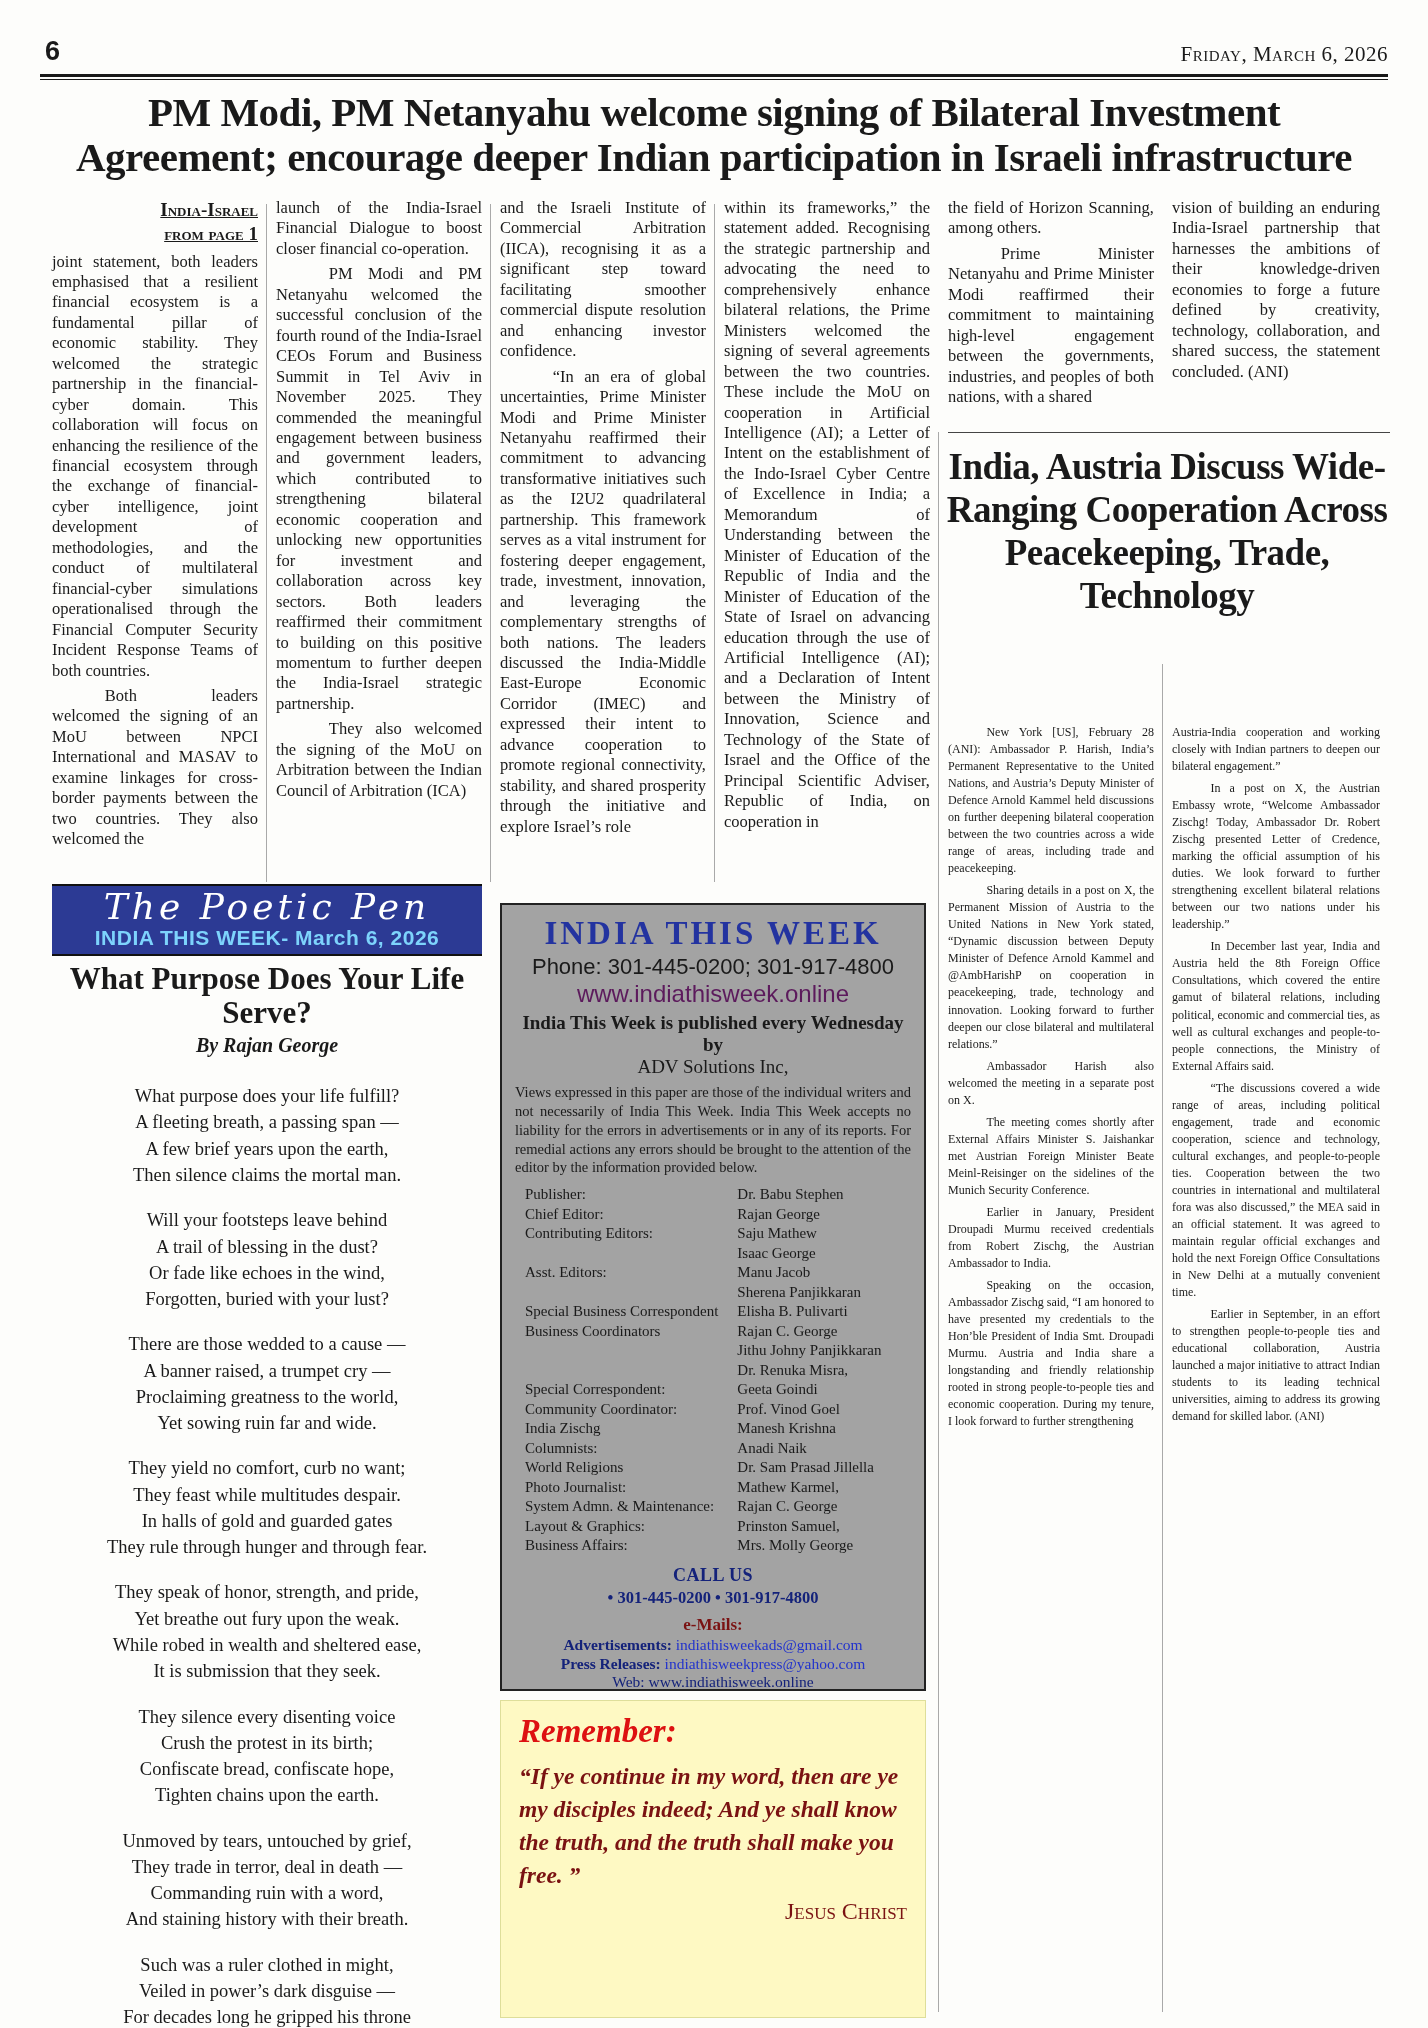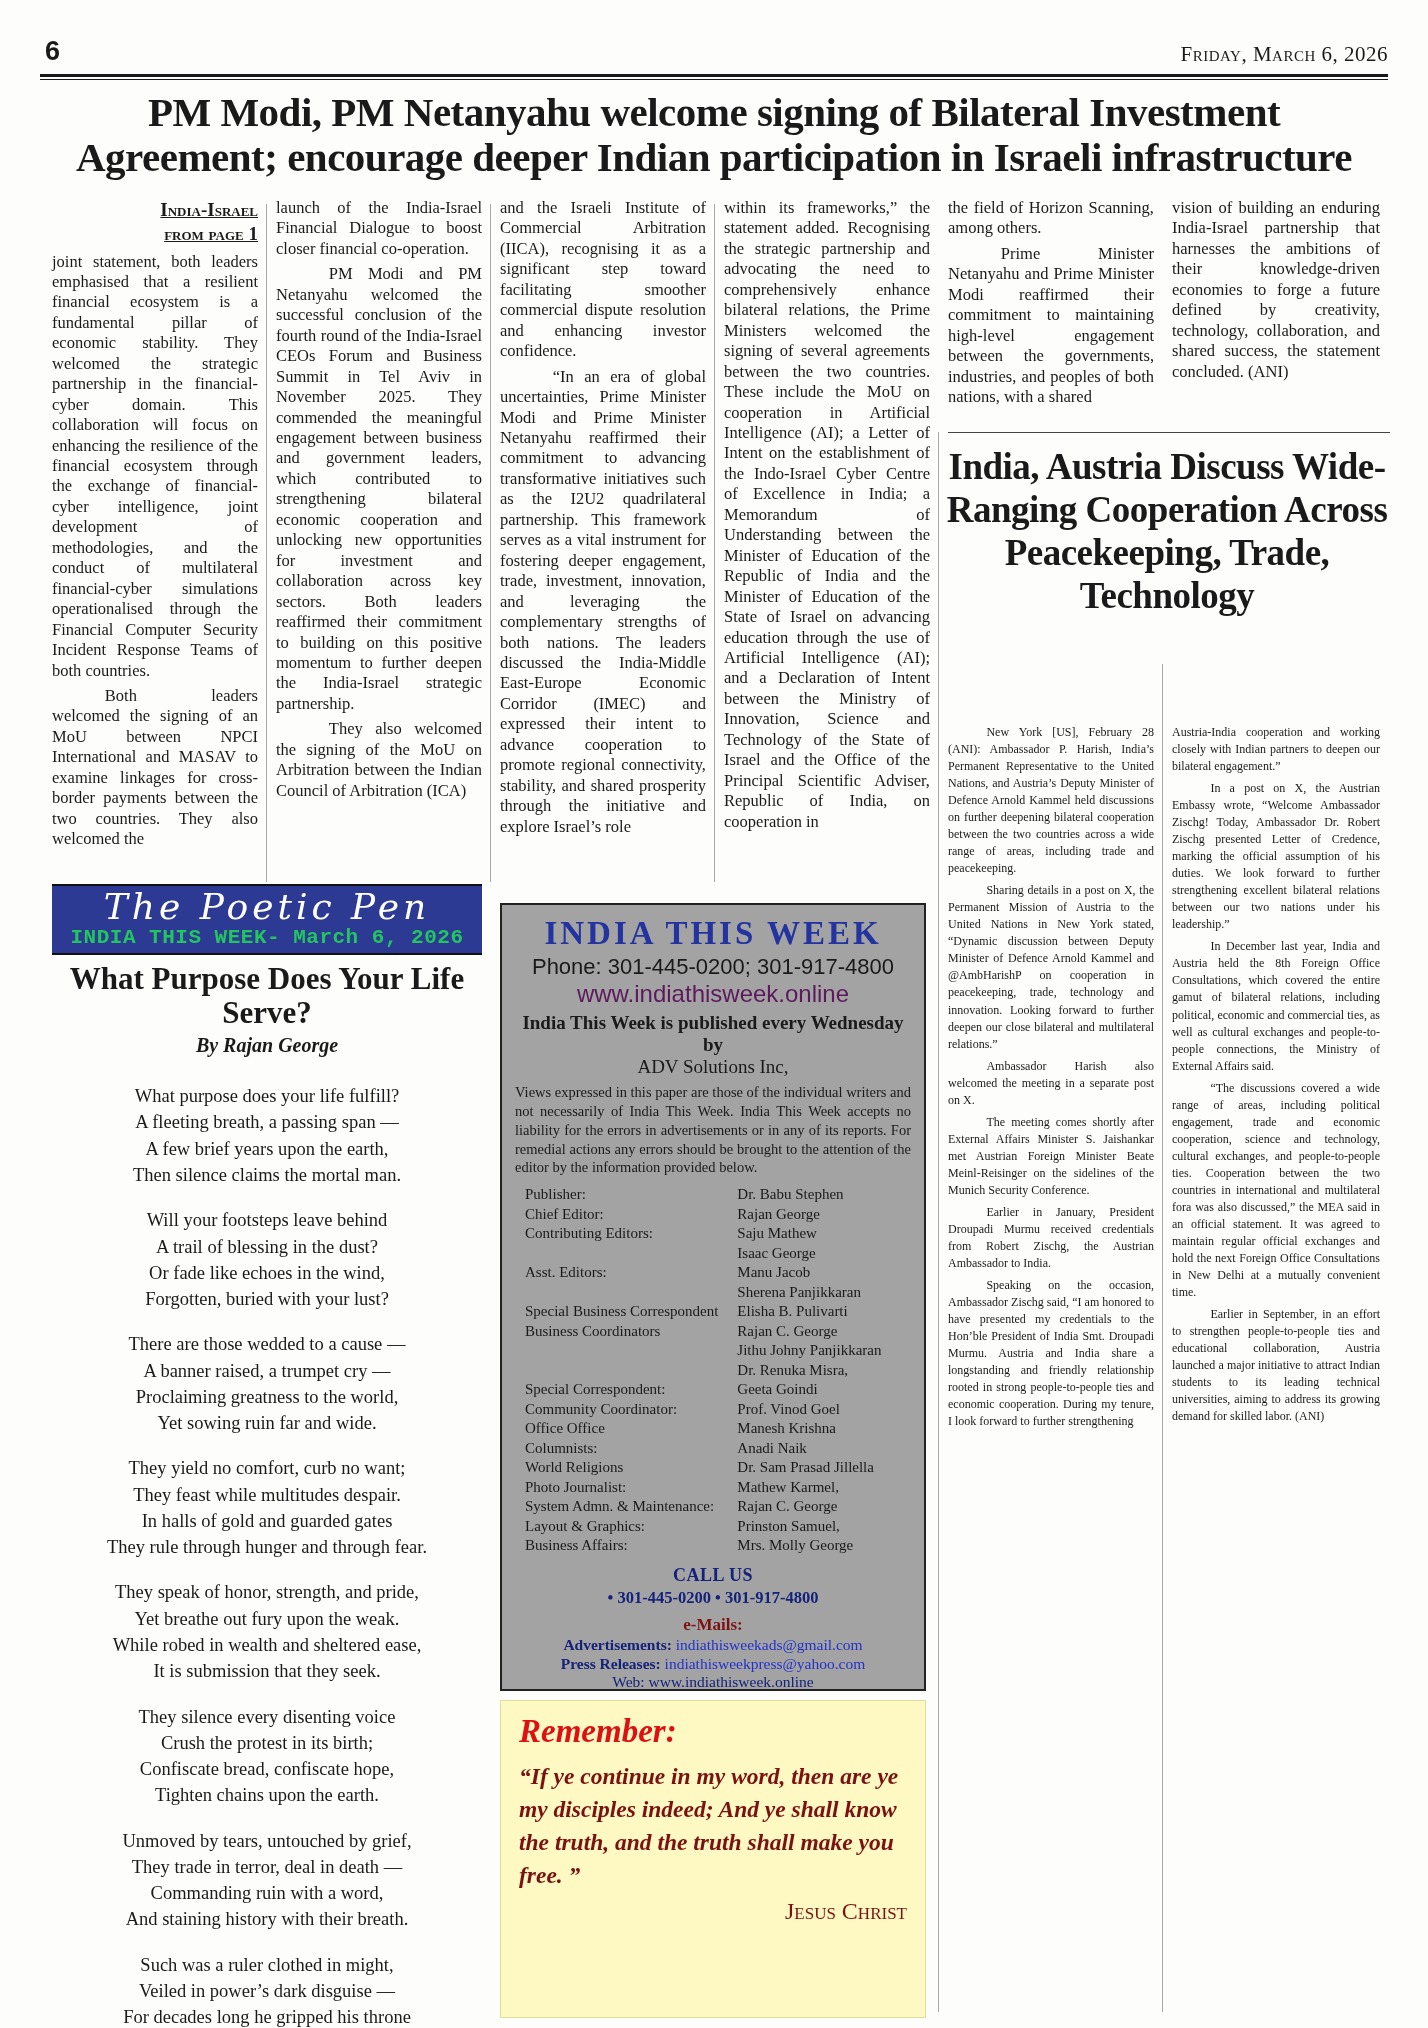--- a/index.html
+++ b/index.html
@@ -24,21 +24,21 @@
   .cont-label { text-align:right; font-weight:bold; font-variant:small-caps; font-size:19px; line-height:1.25; margin-bottom:6px; }
   .cont-label div { text-decoration:underline; }
   .vrule { position:absolute; width:1px; background:#a9a9a9; }
   
   .austria-rule { position:absolute; left:948px; width:442px; top:432px; border-top:1.5px solid #444; }
   .austria-headline { position:absolute; left:944px; width:446px; top:446px; text-align:center; font-weight:bold; font-size:37px; line-height:1.16; letter-spacing:-0.5px; }
   .acol { position:absolute; top:696px; font-size:12px; line-height:1.42;margin-top:28px; }
   
   .poetic-banner { position:absolute; left:52px; width:430px; top:884px; background:#2c3a94; border-top:2.5px solid #111; border-bottom:2.5px solid #111; text-align:center; padding:2px 0 4px; }
   .poetic-script { color:#fff; font-style:italic; font-size:36px; line-height:1.05; letter-spacing:4px; font-family:"DejaVu Serif", serif; }
-  .poetic-sub { color:#22c55e; font-weight:bold; font-size:21px; letter-spacing:.5px; font-family:Liberation Mono, monospace; }
+  .poetic-sub { color:#7dd3fc; font-weight:bold; font-size:21px; letter-spacing:.5px; font-family:Liberation Sans, sans-serif; }
   .poem { position:absolute; left:52px; width:430px; top:962px; text-align:center; }
   .poem-title { font-weight:bold; font-size:31px; line-height:1.1; }
   .poem-byline { font-weight:bold; font-style:italic; font-size:20px; margin-top:4px; margin-bottom:26px; }
   .stanza { white-space:pre-line; font-size:18.5px; line-height:1.42; margin-bottom:19px; }
   
   .mast-box { position:absolute; left:500px; width:426px; top:903px; max-height:788px; overflow:hidden;
     border:2.5px solid #222; background:#a3a3a3; padding:10px 13px 8px; text-align:center; }
   .mast-title { color:#2333a0; font-weight:bold; font-size:33px; letter-spacing:3px; }
   .mast-phone { font-family:"Liberation Sans", sans-serif; font-size:22px; margin-top:2px; }
   .mast-site { font-family:Liberation Sans, sans-serif; font-size:24px; color:#5c1a5c; }
@@ -227,21 +227,21 @@
         </div>
       <div class="srow">
           <span class="srole">Special Correspondent:</span>
           <span class="sname">Geeta Goindi</span>
         </div>
       <div class="srow">
           <span class="srole">Community Coordinator:</span>
           <span class="sname">Prof. Vinod Goel</span>
         </div>
       <div class="srow">
-          <span class="srole">Office Office</span>
+          <span class="srole">India Zischg</span>
           <span class="sname">Manesh Krishna</span>
         </div>
       <div class="srow">
           <span class="srole">Columnists:</span>
           <span class="sname">Anadi Naik</span>
         </div>
       <div class="srow">
           <span class="srole">World Religions</span>
           <span class="sname">Dr. Sam Prasad Jillella</span>
         </div>

